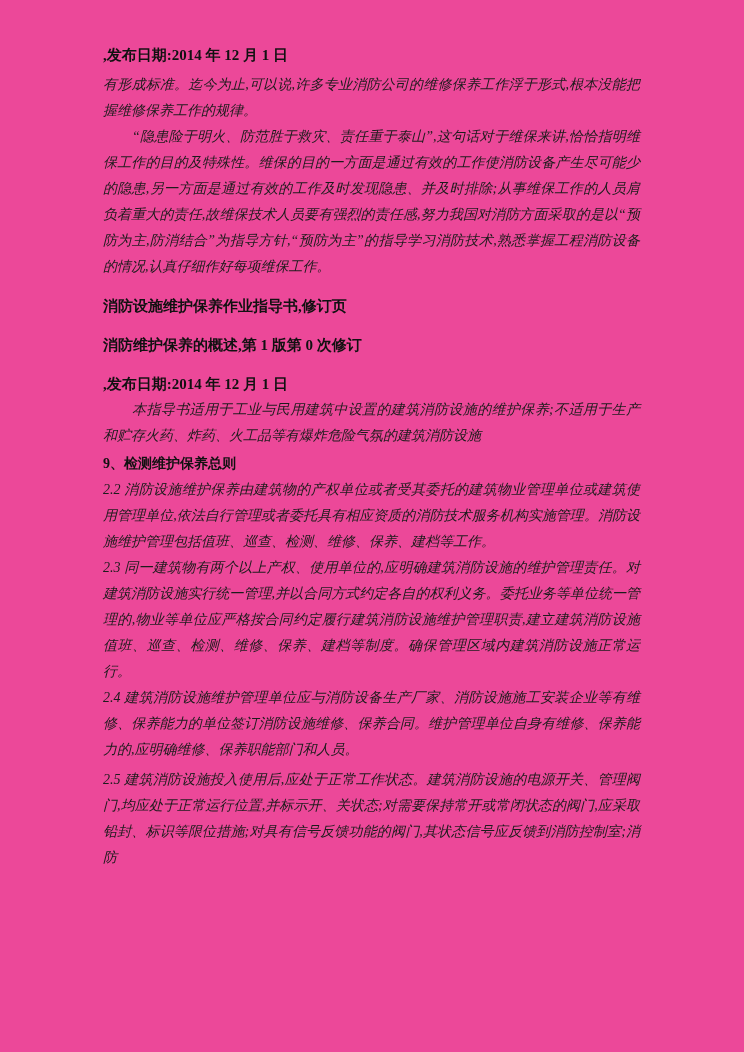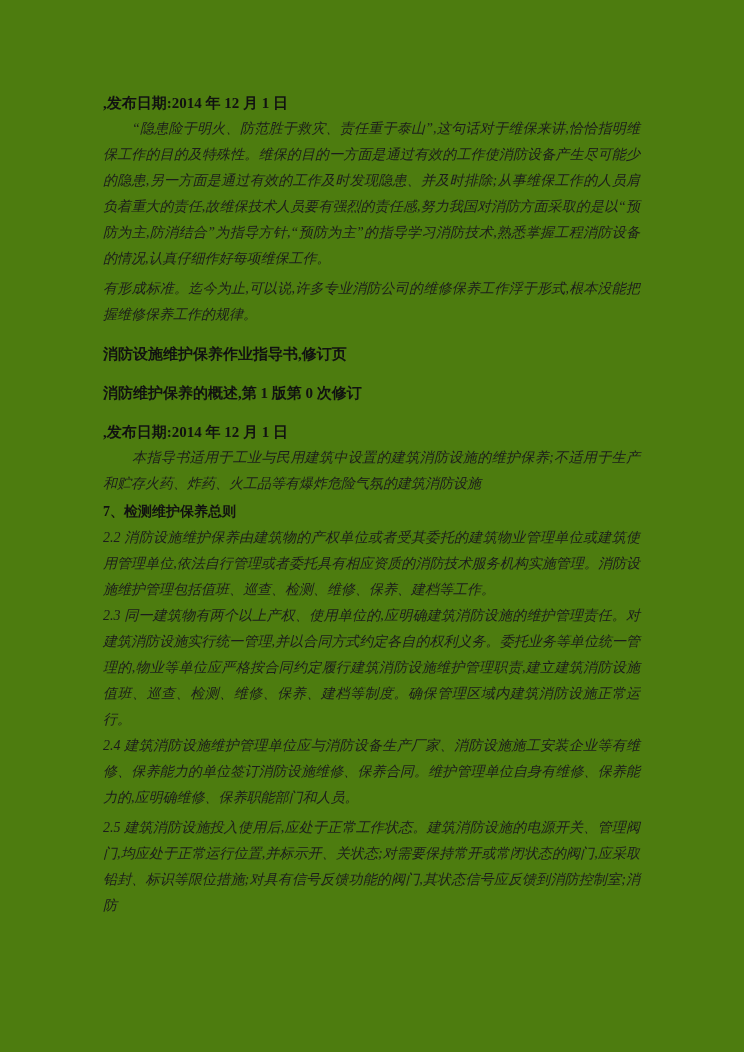--- a/index.html
+++ b/index.html
@@ -5,22 +5,22 @@
   html, body {
     margin: 0;
     padding: 0;
     background: #ffffff;
   }
   .page {
     position: relative;
     width: 744px;
     height: 1052px;
     box-sizing: border-box;
-    background: #4d7c0f;
-    padding: 90px 104px 40px 103px;
+    background: #ec4899;
+    padding: 42px 104px 40px 103px;
     overflow: hidden;
     font-family: "Liberation Serif", serif;
     color: #1c1c1c;
   }
   .heading {
     font-size: 15px;
     line-height: 26px;
     font-weight: bold;
     font-style: normal;
     color: #111111;
@@ -52,35 +52,35 @@
     text-indent: 29px;
   }
 </style>
 </head>
 <body>
 
 <div class="page">
 
   <h2 class="heading first">,发布日期:2014 年 12 月 1 日</h2>
 
+  <p class="para cont">有形成标准。迄今为止,可以说,许多专业消防公司的维修保养工作浮于形式,根本没能把握维修保养工作的规律。</p>
+
   <p class="para indent">“隐患险于明火、防范胜于救灾、责任重于泰山”,这句话对于维保来讲,恰恰指明维保工作的目的及特殊性。维保的目的一方面是通过有效的工作使消防设备产生尽可能少的隐患,另一方面是通过有效的工作及时发现隐患、并及时排除;从事维保工作的人员肩负着重大的责任,故维保技术人员要有强烈的责任感,努力我国对消防方面采取的是以“预防为主,防消结合”为指导方针,“预防为主”的指导学习消防技术,熟悉掌握工程消防设备的情况,认真仔细作好每项维保工作。</p>
-
-  <p class="para cont">有形成标准。迄今为止,可以说,许多专业消防公司的维修保养工作浮于形式,根本没能把握维修保养工作的规律。</p>
 
   <h2 class="heading">消防设施维护保养作业指导书,修订页</h2>
 
 
   <h2 class="heading">消防维护保养的概述,第 1 版第 0 次修订</h2>
 
   <h2 class="heading">,发布日期:2014 年 12 月 1 日</h2>
 
 
   <p class="para indent">本指导书适用于工业与民用建筑中设置的建筑消防设施的维护保养;不适用于生产和贮存火药、炸药、火工品等有爆炸危险气氛的建筑消防设施</p>
 
-  <h3 class="subheading">7、检测维护保养总则</h3>
+  <h3 class="subheading">9、检测维护保养总则</h3>
 
 
   <p class="para">2.2 消防设施维护保养由建筑物的产权单位或者受其委托的建筑物业管理单位或建筑使用管理单位,依法自行管理或者委托具有相应资质的消防技术服务机构实施管理。消防设施维护管理包括值班、巡查、检测、维修、保养、建档等工作。</p>
 
   <p class="para">2.3 同一建筑物有两个以上产权、使用单位的,应明确建筑消防设施的维护管理责任。对建筑消防设施实行统一管理,并以合同方式约定各自的权利义务。委托业务等单位统一管理的,物业等单位应严格按合同约定履行建筑消防设施维护管理职责,建立建筑消防设施值班、巡查、检测、维修、保养、建档等制度。确保管理区域内建筑消防设施正常运行。</p>
 
   <p class="para">2.4 建筑消防设施维护管理单位应与消防设备生产厂家、消防设施施工安装企业等有维修、保养能力的单位签订消防设施维修、保养合同。维护管理单位自身有维修、保养能力的,应明确维修、保养职能部门和人员。</p>
 
   <p class="para cont">2.5 建筑消防设施投入使用后,应处于正常工作状态。建筑消防设施的电源开关、管理阀门,均应处于正常运行位置,并标示开、关状态;对需要保持常开或常闭状态的阀门,应采取铅封、标识等限位措施;对具有信号反馈功能的阀门,其状态信号应反馈到消防控制室;消防</p>
 

